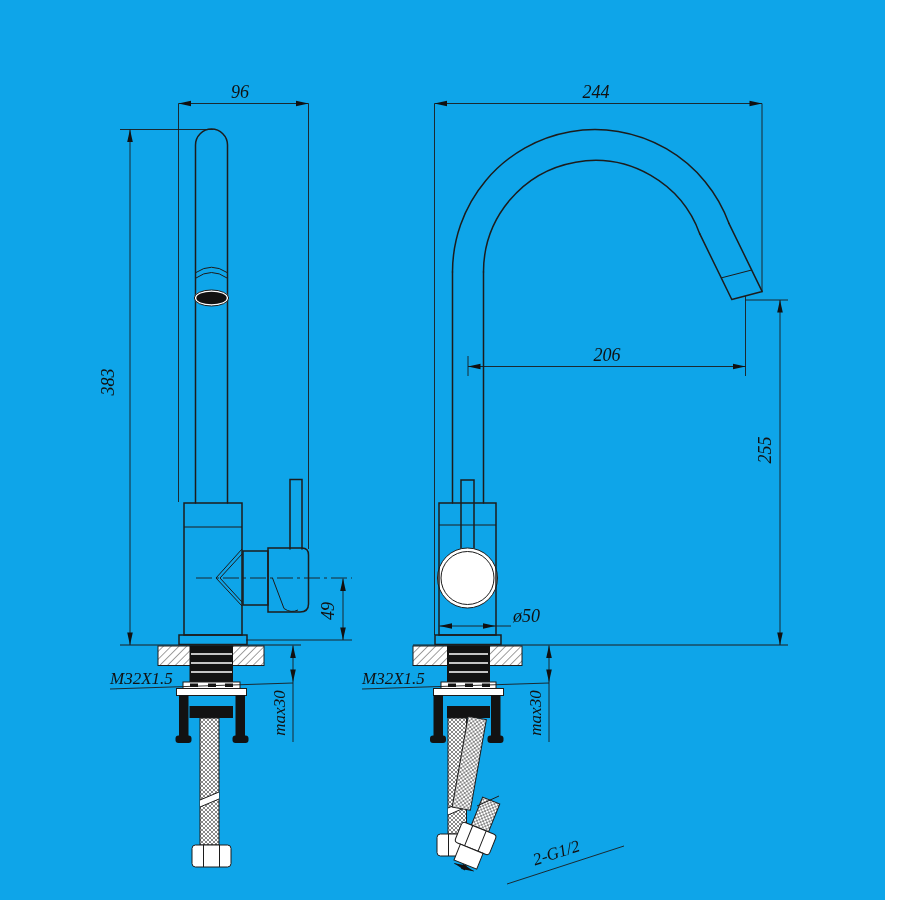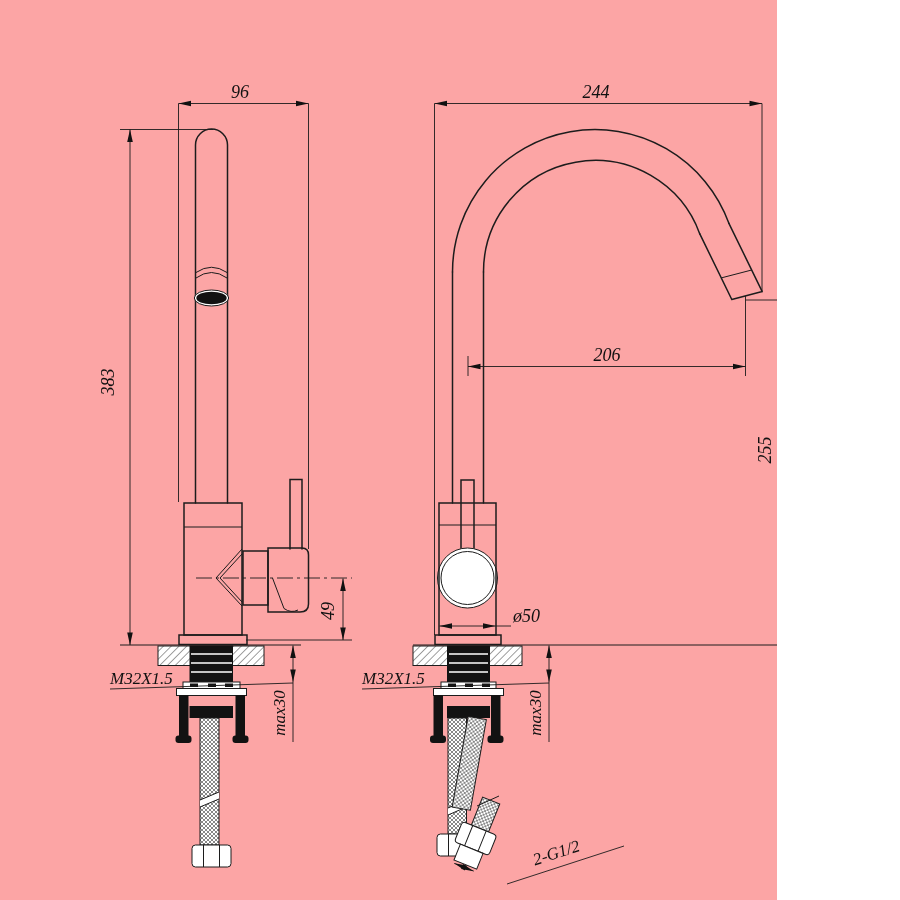--- a/index.html
+++ b/index.html
@@ -1,16 +1,16 @@
 <!DOCTYPE html>
 <html><head>
 <meta charset="utf-8">
 <style>
   html,body{margin:0;padding:0;background:#fff;}
-  .canvas{position:relative;width:777px;height:900px;background:#fca5a5;overflow:hidden;
+  .canvas{position:relative;width:885px;height:900px;background:#0ea5e9;overflow:hidden;
           font-family:"Liberation Serif",serif;text-decoration:underline;}
   svg{display:block}
   .ol{stroke:#1c1c1c;stroke-width:1.5;fill:none;stroke-linecap:round}
   .tl{stroke:#1c1c1c;stroke-width:1;fill:none}
   .dim{stroke:#1c1c1c;stroke-width:0.9;fill:none}
   .cl{stroke:#1c1c1c;stroke-width:0.9;fill:none;stroke-dasharray:16 4 3 4}
   .blk{fill:#121212;stroke:none}
   .wfill{fill:#ffffff}
   .thread{stroke:#fff;stroke-width:1.4;fill:none}
   text.d{font:italic 18px "Liberation Serif",serif;fill:#111;}

